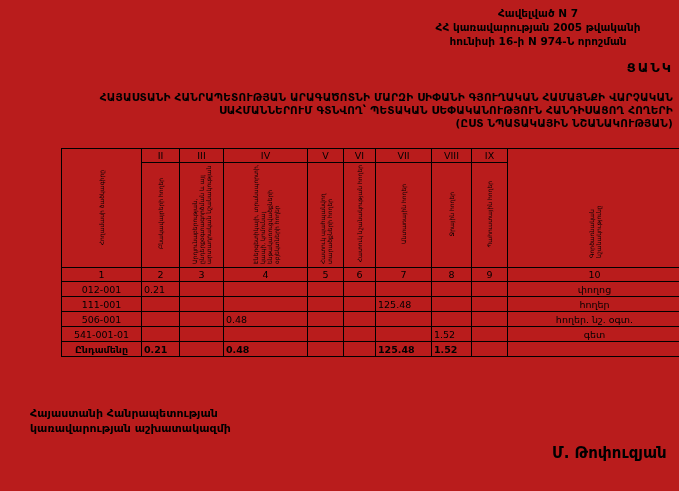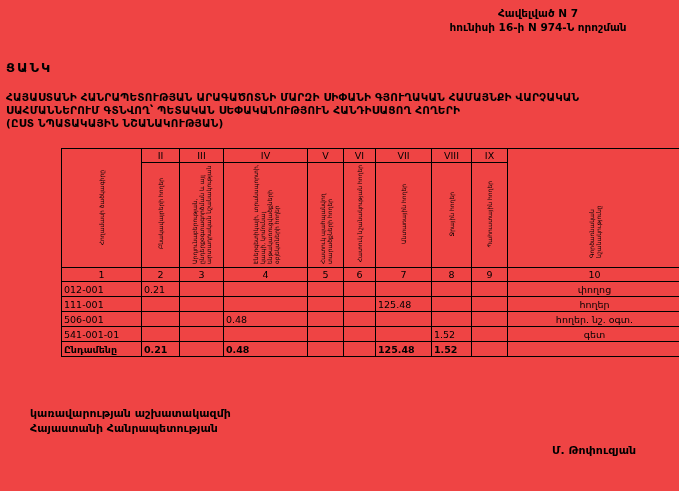--- a/index.html
+++ b/index.html
@@ -5,39 +5,39 @@
   html, body {
     margin: 0;
     padding: 0;
     width: 679px;
     height: 491px;
     background: #ffffff;
     overflow: hidden;
     font-family: "DejaVu Sans", sans-serif;
     color: #000;
   }
-  .page { position: absolute; inset: 0; background: #ef4444; }
+  .page { position: absolute; inset: 0; background: #b91c1c; }
 
   .appendix {
     position: absolute;
     top: 6px;
     right: 26px;
     width: 230px;
     text-align: center;
     font-size: 10.5px;
     font-weight: bold;
     line-height: 14px;
   }
 
   .title-block {
     position: absolute;
     top: 60px;
     left: 6px;
     right: 6px;
-    text-align: left;
+    text-align: right;
   }
   .title-caption {
     font-size: 13px;
     font-weight: bold;
     letter-spacing: 2px;
     margin-bottom: 16px;
   }
   .title-line {
     font-size: 10.5px;
     font-weight: bold;
@@ -68,48 +68,49 @@
     writing-mode: vertical-rl;
     transform: rotate(180deg);
     font-size: 6px;
     line-height: 7px;
     max-height: 100px;
     white-space: normal;
     text-align: left;
   }
   .num-row td { height: 13px; text-align: center; font-size: 9px; }
   .data-row td { height: 14px; }
-  .data-row td.code { text-align: left; }
+  .data-row td.code { text-align: center; }
   .data-row td.val { }
   .data-row td.note { text-align: center; }
   .total-row td { font-weight: bold; }
 
   .footer-block {
     position: absolute;
     left: 30px;
     top: 406px;
     font-size: 11px;
     font-weight: bold;
     line-height: 15px;
   }
   .signature {
     position: absolute;
     left: 552px;
     top: 444px;
-    font-size: 11px;
+    font-size: 15px;
     font-weight: bold;
   }
 </style>
 </head>
 <body>
 
 <div class="page">
 
   <div class="appendix">
     <div>Հավելված N 7</div>
+    <div>ՀՀ կառավարության 2005 թվականի</div>
     <div>հունիսի 16-ի N 974-Ն որոշման</div>
   </div>
 
   <div class="title-block">
     <div class="title-caption">ՑԱՆԿ</div>
     <div class="title-line">ՀԱՅԱՍՏԱՆԻ ՀԱՆՐԱՊԵՏՈՒԹՅԱՆ ԱՐԱԳԱԾՈՏՆԻ ՄԱՐԶԻ ՍԻՓԱՆԻ ԳՅՈՒՂԱԿԱՆ ՀԱՄԱՅՆՔԻ ՎԱՐՉԱԿԱՆ</div>
     <div class="title-line">ՍԱՀՄԱՆՆԵՐՈՒՄ ԳՏՆՎՈՂ՝ ՊԵՏԱԿԱՆ ՍԵՓԱԿԱՆՈՒԹՅՈՒՆ ՀԱՆԴԻՍԱՑՈՂ ՀՈՂԵՐԻ</div>
     <div class="title-line">(ԸՍՏ ՆՊԱՏԱԿԱՅԻՆ ՆՇԱՆԱԿՈՒԹՅԱՆ)</div>
   </div>
 
@@ -218,19 +219,19 @@
       <td class="val"></td>
       <td class="val">125.48</td>
       <td class="val">1.52</td>
       <td class="val"></td>
       <td class="note"></td>
     </tr>
   </tbody>
     </table>
 
   <div class="footer-block">
+    <div>Հայաստանի Հանրապետության</div>
     <div>կառավարության աշխատակազմի</div>
-    <div>Հայաստանի Հանրապետության</div>
   </div>
 
   <div class="signature">Մ. Թոփուզյան</div>
 
 </div>
 
 </body></html>

